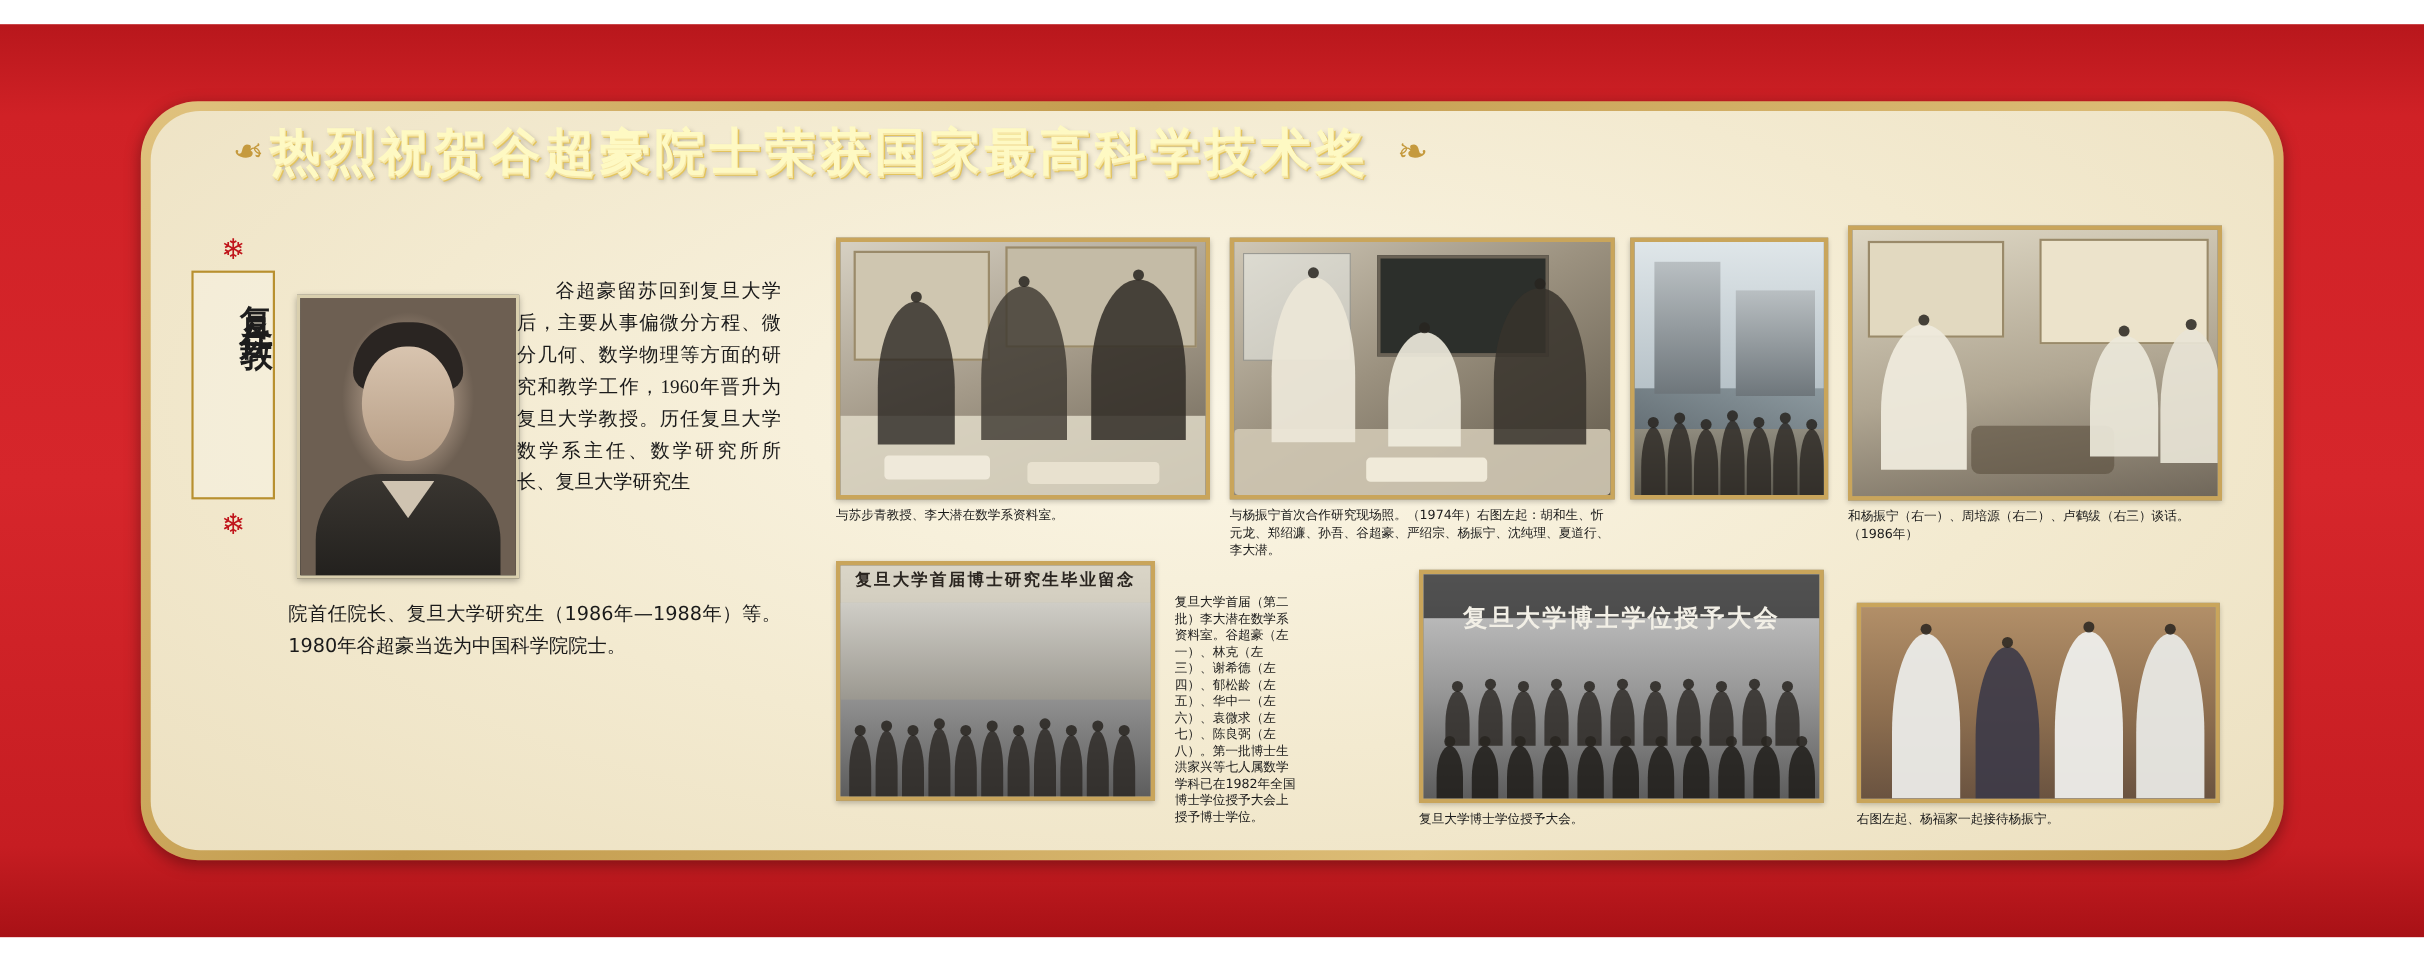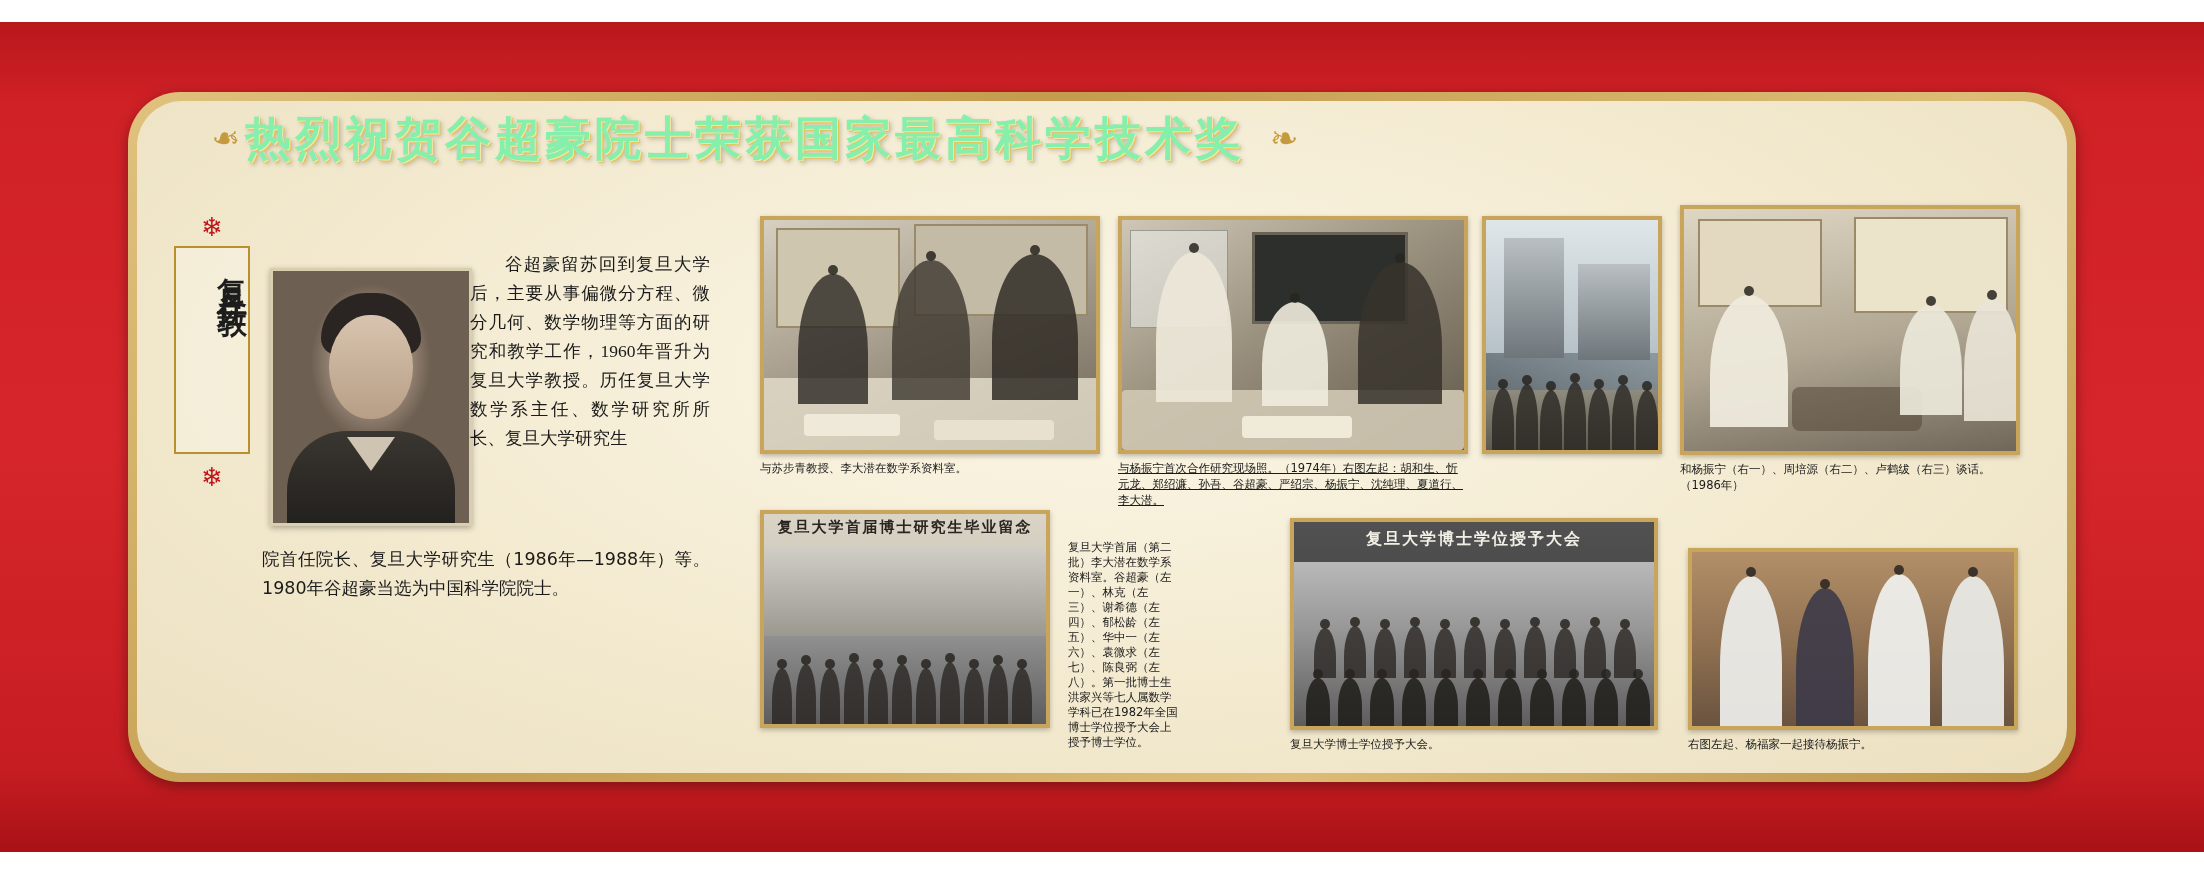--- a/index.html
+++ b/index.html
@@ -71,21 +71,21 @@
     left: 160px; top: 108px;
     width: 1250px; height: 70px;
   }
   .title-text {
     position: absolute;
     left: 85px; top: 0;
     font-family: "DejaVu Serif", "Liberation Serif", serif;
     font-size: 46px;
     font-weight: bold;
     letter-spacing: 4px;
-    color: #86efac;
+    color: #fef9c3;
     text-shadow:
       1px 1px 0 #f6e7a8,
       2px 2px 0 #e4c45d,
       3px 3px 5px rgba(0,0,0,.25);
     white-space: nowrap;
   }
   .deco-left, .deco-right {
     position: absolute;
     top: 10px;
     width: 52px; height: 40px;
@@ -357,21 +357,21 @@
     <div class="ph-inner sepia-a">
       <div class="blackboard" style="left:130px; top:12px; width:150px; height:86px;"></div>
       <div class="window-pane" style="left:8px; top:10px; width:96px; height:96px;"></div>
       <div class="table-top" style="left:0; bottom:0; width:100%; height:60px; background:rgba(208,200,180,.9);"></div>
       <div class="pp" style="left:34px; width:76px; height:150px; bottom:48px; background:rgba(235,230,215,.95);"></div>
       <div class="pp" style="left:140px; width:66px; height:104px; bottom:44px; background:rgba(240,236,222,.9);"></div>
       <div class="pp" style="left:236px; width:84px; height:142px; bottom:46px; background:rgba(55,50,44,.85);"></div>
       <div class="table-top" style="left:120px; bottom:12px; width:110px; height:22px; background:#f0ead9;"></div>
     </div>
   </div>
-  <div class="cap left" style="left:1118px; top:460px; width:350px;text-decoration:underline;">与杨振宁首次合作研究现场照。（1974年）右图左起：胡和生、忻元龙、郑绍濂、孙吾、谷超豪、严绍宗、杨振宁、沈纯理、夏道行、李大潜。</div>
+  <div class="cap left" style="left:1118px; top:460px; width:350px;">与杨振宁首次合作研究现场照。（1974年）右图左起：胡和生、忻元龙、郑绍濂、孙吾、谷超豪、严绍宗、杨振宁、沈纯理、夏道行、李大潜。</div>
 
   <div class="photo" style="left:1482px; top:216px; width:180px; height:238px;">
     <div class="ph-inner sepia-c">
       <div class="sky"></div>
       <div class="bldg" style="left:18px; top:18px; width:60px; height:120px;"></div>
       <div class="bldg" style="left:92px; top:44px; width:72px; height:96px;"></div>
       <div class="ground"></div>
       <div class="row-people" style="bottom:0; height:90px;">
         <div class="pp" style="left:6px;  width:22px; height:62px;"></div>
         <div class="pp" style="left:30px; width:22px; height:66px;"></div>
@@ -415,21 +415,21 @@
         <div class="pp" style="left:248px;width:20px; height:56px;"></div>
       </div>
     </div>
   </div>
 
   <div class="cap left" style="left:1068px; top:540px; width:112px; line-height:15px;">复旦大学首届（第二批）李大潜在数学系资料室。谷超豪（左一）、林克（左三）、谢希德（左四）、郁松龄（左五）、华中一（左六）、袁微求（左七）、陈良弼（左八）。第一批博士生洪家兴等七人属数学学科已在1982年全国博士学位授予大会上授予博士学位。</div>
 
   <div class="photo" style="left:1290px; top:518px; width:368px; height:212px;">
     <div class="ph-inner gray-a">
       <div class="hdr-band" style="height:40px; background:rgba(40,40,40,.75);"></div>
-      <div class="hdr-txt" style="top:7px; color:#f2efe6; font-size:16px;">复旦大学博士学位授予大会</div>
+      <div class="hdr-txt" style="top:25px; color:#f2efe6; font-size:22px;">复旦大学博士学位授予大会</div>
       <div class="row-people" style="bottom:48px; height:70px;">
         <div class="pp" style="left:20px; width:22px; height:50px;"></div>
         <div class="pp" style="left:50px; width:22px; height:52px;"></div>
         <div class="pp" style="left:80px; width:22px; height:50px;"></div>
         <div class="pp" style="left:110px;width:22px; height:52px;"></div>
         <div class="pp" style="left:140px;width:22px; height:50px;"></div>
         <div class="pp" style="left:170px;width:22px; height:52px;"></div>
         <div class="pp" style="left:200px;width:22px; height:50px;"></div>
         <div class="pp" style="left:230px;width:22px; height:52px;"></div>
         <div class="pp" style="left:260px;width:22px; height:50px;"></div>

